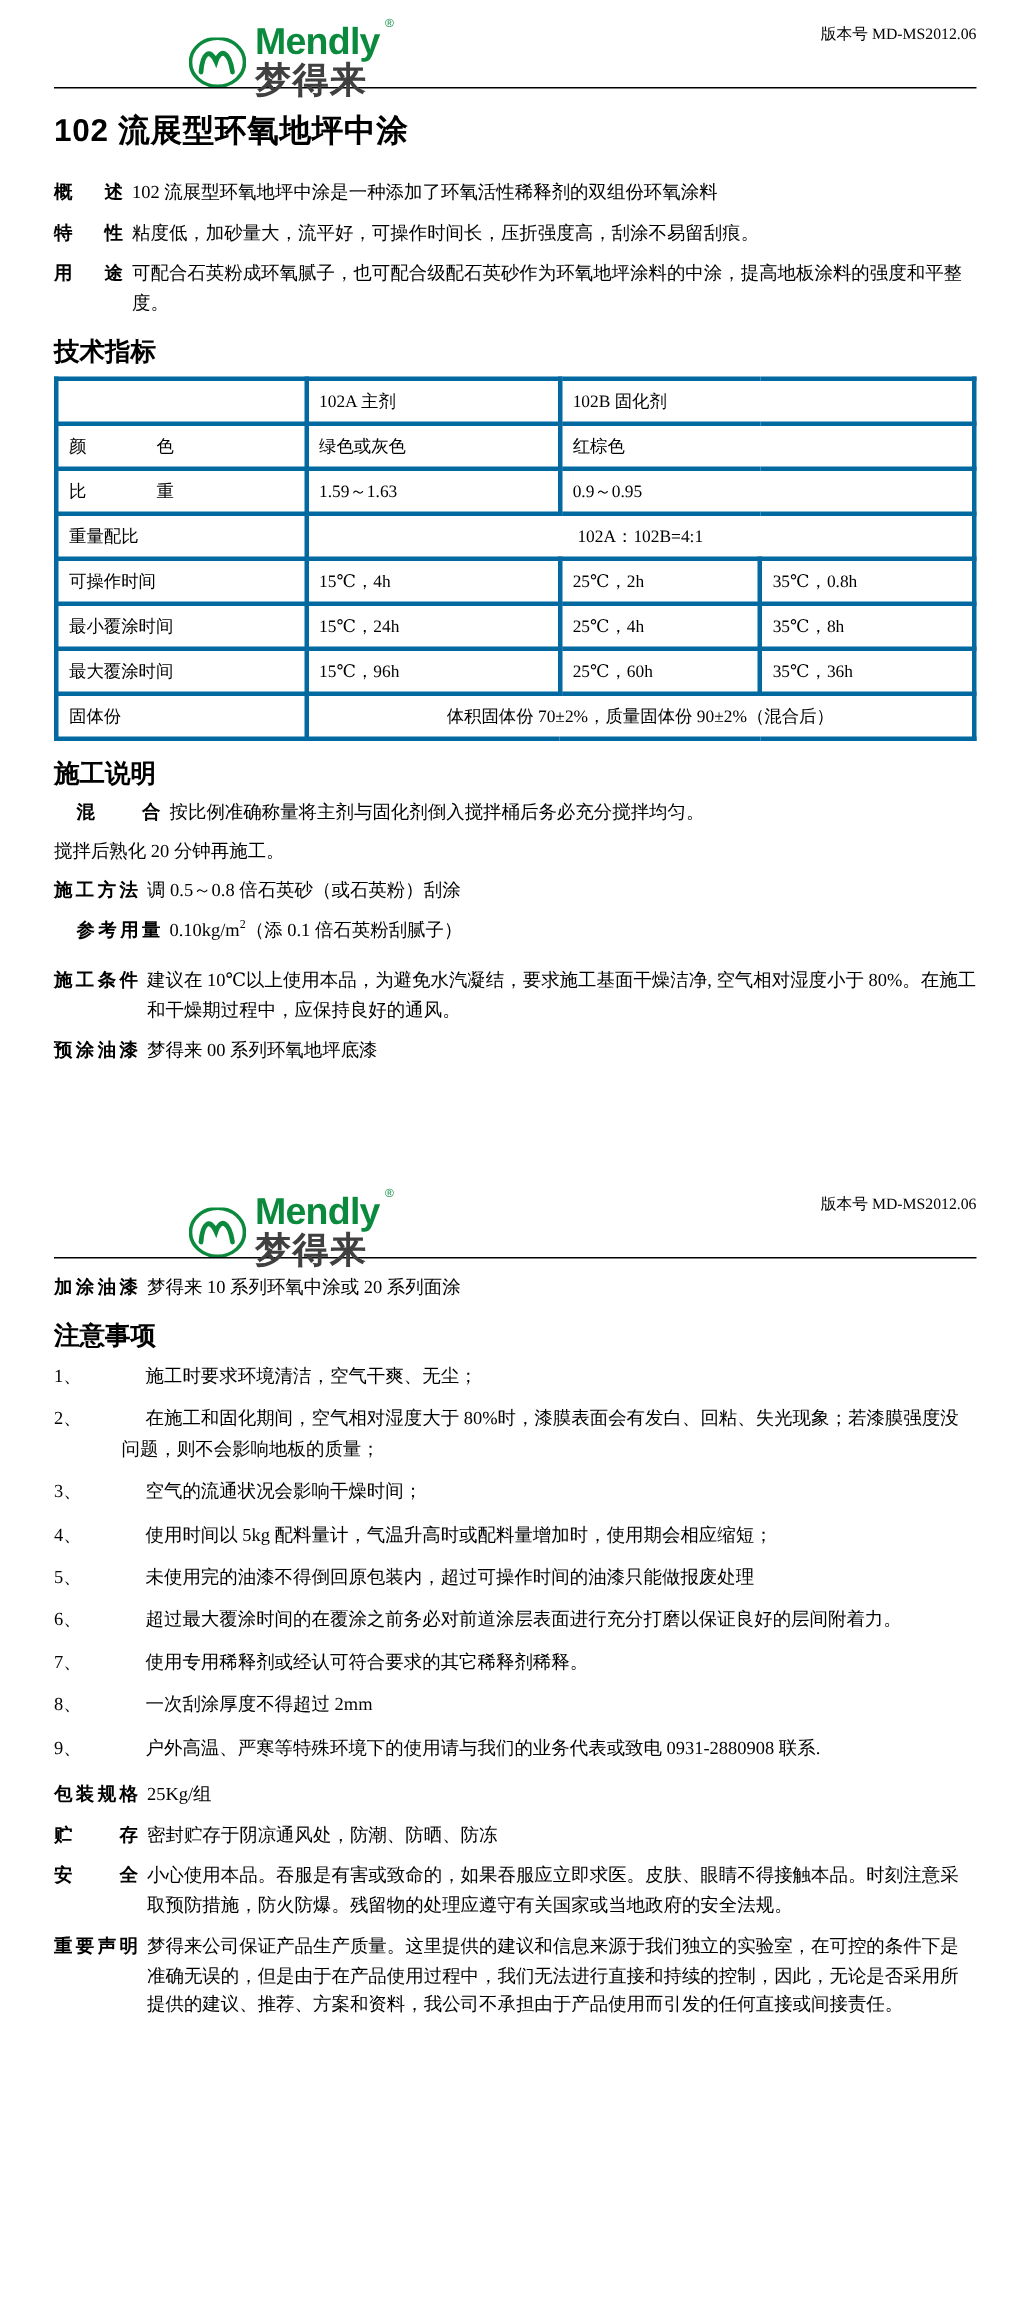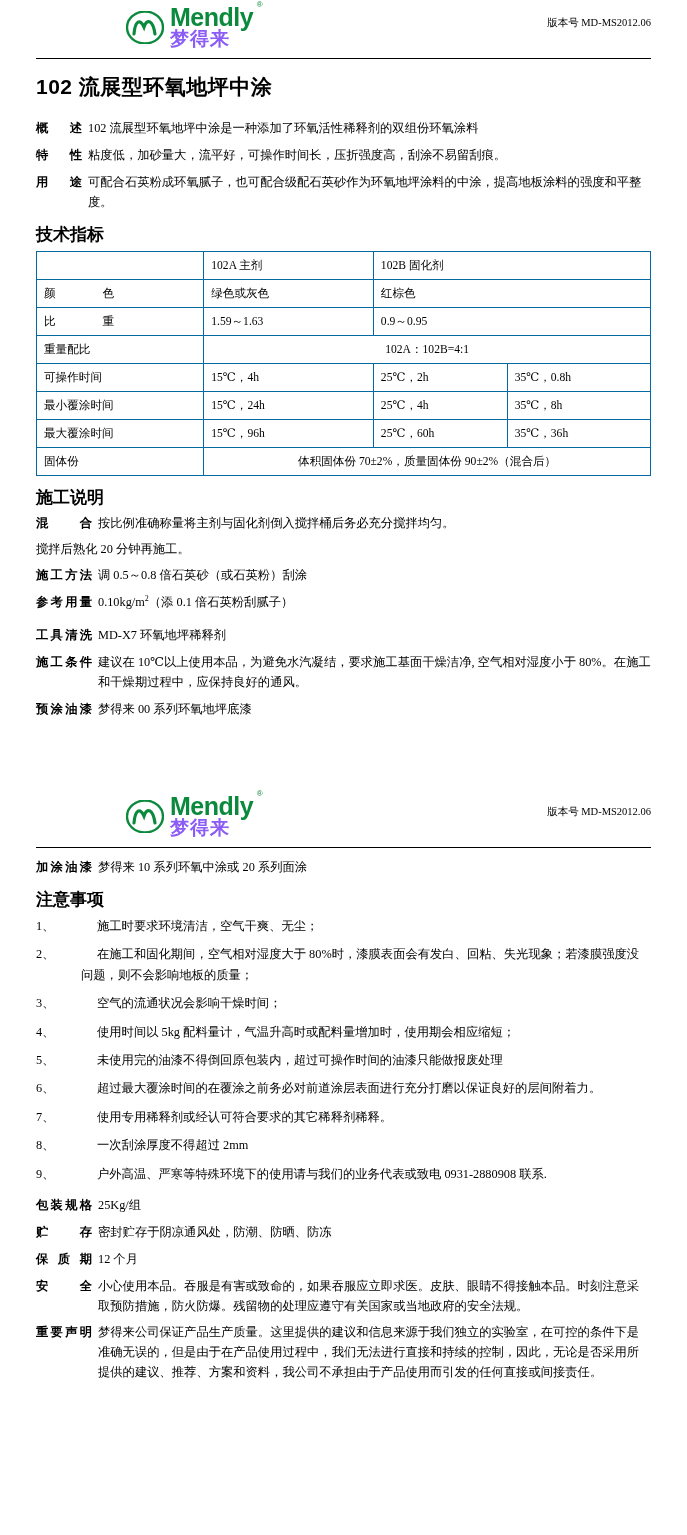--- a/index.html
+++ b/index.html
@@ -25,21 +25,21 @@
   
   .doc-header {
     position: relative;
     height: 58px;
     padding-top: 8px;
     box-sizing: border-box;
   }
   .logo-wrap {
     position: absolute;
     left: 126px;
-    top: 5px;
+    top: 16px;
     display: flex;
     align-items: center;
     gap: 6px;
   }
   .logo-mark {
     width: 38px;
     height: 33px;
     position: relative;
   }
   .logo-text {
@@ -56,24 +56,24 @@
   }
   .logo-reg {
     font-size: 8px;
     vertical-align: super;
     position: absolute;
     top: -4px;
     right: -9px;
     font-weight: normal;
   }
   .logo-cn {
-    font-family: Liberation Mono, monospace;
-    font-weight: bold;
-    font-size: 19px;
-    color: #8b5cf6;
+    font-family: Liberation Serif, serif;
+    font-weight: bold;
+    font-size: 24px;
+    color: #404040;
     letter-spacing: 1px;
     margin-top: 1px;
   }
   .version-no {
     position: absolute;
     right: 36px;
     top: 16px;
     font-size: 10.5px;
     font-family: "Liberation Serif", serif;
   }
@@ -123,21 +123,21 @@
   }
 
   
   table.spec {
     border-collapse: collapse;
     width: 100%;
     font-size: 11.6px;
     table-layout: fixed;
   }
   table.spec td {
-    border: 1px solid #0369a1;
+    border: 3px solid #0369a1;
     padding: 5px 7px;
     height: 17px;
     vertical-align: middle;
   }
   .c1 { width: 140px; }
   .c2 { width: 142px; }
   .c3 { width: 112px; }
   .c4 { width: 120px; }
   .lbl-sp {
     text-align: justify;
@@ -164,21 +164,21 @@
     flex: 0 0 34px;
   }
   .note-text {
     flex: 1;
     margin-left: 11px;
   }
   .note-indent {
     text-indent: 16px;
   }
 
-  .tight { margin-bottom: 6px; }
+  .tight { margin-bottom: 6px; margin-left: 15px; }
   sup { font-size: 8px; }
 </style>
 </head>
 <body>
 
 <div class="page">
 
   <div class="doc-header">
     <div class="logo-wrap">
       <div class="logo-mark">
@@ -284,24 +284,20 @@
     <div class="def-row tight">
       <div class="def-label wide">参考用量</div>
       <div class="def-body">
         <span>0.10kg/m<sup>2</sup>（添 0.1 倍石英粉刮腻子）</span>
       </div>
     </div>
     <div class="def-row">
       <div class="def-label wide"></div>
     </div>
     <div class="def-row">
-      <div class="def-label wide">工具清洗</div>
-      <div class="def-body">MD-X7 环氧地坪稀释剂</div>
-    </div>
-    <div class="def-row">
       <div class="def-label wide">施工条件</div>
       <div class="def-body">建议在 10℃以上使用本品，为避免水汽凝结，要求施工基面干燥洁净, 空气相对湿度小于 80%。在施工和干燥期过程中，应保持良好的通风。</div>
     </div>
     <div class="def-row">
       <div class="def-label wide">预涂油漆</div>
       <div class="def-body">梦得来 00 系列环氧地坪底漆</div>
     </div>
   </div>
 </div>
 
@@ -375,24 +371,20 @@
 
     <div class="def-row" style="margin-top:12px">
       <div class="def-label wide">包装规格</div>
       <div class="def-body">25Kg/组</div>
     </div>
     <div class="def-row">
       <div class="def-label wide">贮　　存</div>
       <div class="def-body">密封贮存于阴凉通风处，防潮、防晒、防冻</div>
     </div>
     <div class="def-row">
-      <div class="def-label wide">保 质 期</div>
-      <div class="def-body">12 个月</div>
-    </div>
-    <div class="def-row">
       <div class="def-label wide">安　　全</div>
       <div class="def-body">小心使用本品。吞服是有害或致命的，如果吞服应立即求医。皮肤、眼睛不得接触本品。时刻注意采取预防措施，防火防爆。残留物的处理应遵守有关国家或当地政府的安全法规。</div>
     </div>
     <div class="def-row">
       <div class="def-label wide">重要声明</div>
       <div class="def-body">梦得来公司保证产品生产质量。这里提供的建议和信息来源于我们独立的实验室，在可控的条件下是准确无误的，但是由于在产品使用过程中，我们无法进行直接和持续的控制，因此，无论是否采用所提供的建议、推荐、方案和资料，我公司不承担由于产品使用而引发的任何直接或间接责任。</div>
     </div>
   </div>
 </div>
 

